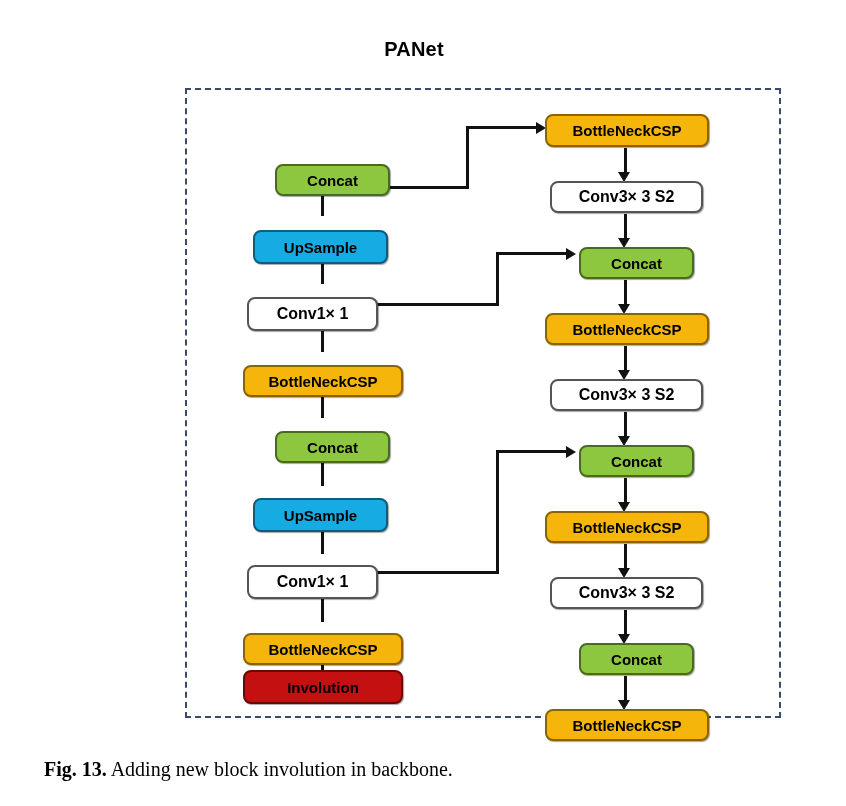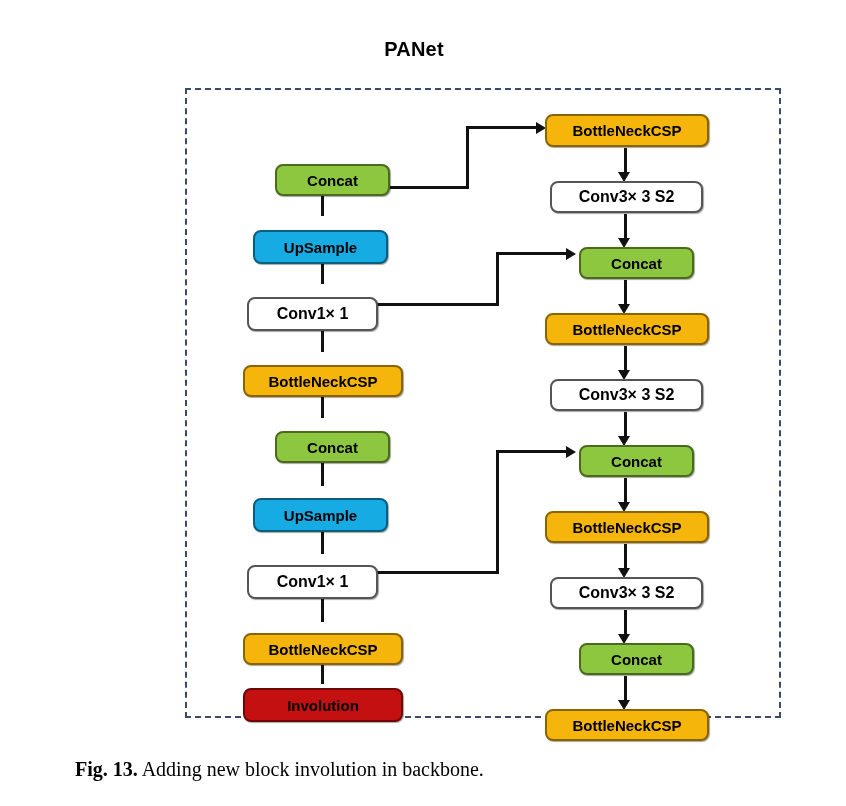--- a/index.html
+++ b/index.html
@@ -113,21 +113,20 @@
 
   
   #figure-caption {
     position: absolute;
     left: 44px;
     top: 758px;
     width: 760px;
     font-family: "Liberation Serif", serif;
     font-size: 20px;
     color: #000000;
-    margin-left: 31px;
   }
   #figure-caption .cap-label {
     font-weight: bold;
   }
 </style>
 </head>
 <body>
 
 <div id="figure-root">
 
@@ -226,21 +225,21 @@
     </div>
 
     <div class="node conv" style="left:60px; top:475px; width:131px; height:34px;">
       <span>Conv1× 1</span>
     </div>
 
     <div class="node bncsp" style="left:56px; top:543px; width:160px; height:32px;">
       <span>BottleNeckCSP</span>
     </div>
 
-    <div class="node invo" style="left:56px; top:598px; width:160px; height:34px;">
+    <div class="node invo" style="left:56px; top:580px; width:160px; height:34px;">
       <span>Involution</span>
     </div>
 
     <div class="node bncsp" style="left:358px; top:24px; width:164px; height:33px;">
       <span>BottleNeckCSP</span>
     </div>
 
     <div class="node conv" style="left:363px; top:91px; width:153px; height:32px;">
       <span>Conv3× 3 S2</span>
     </div>

